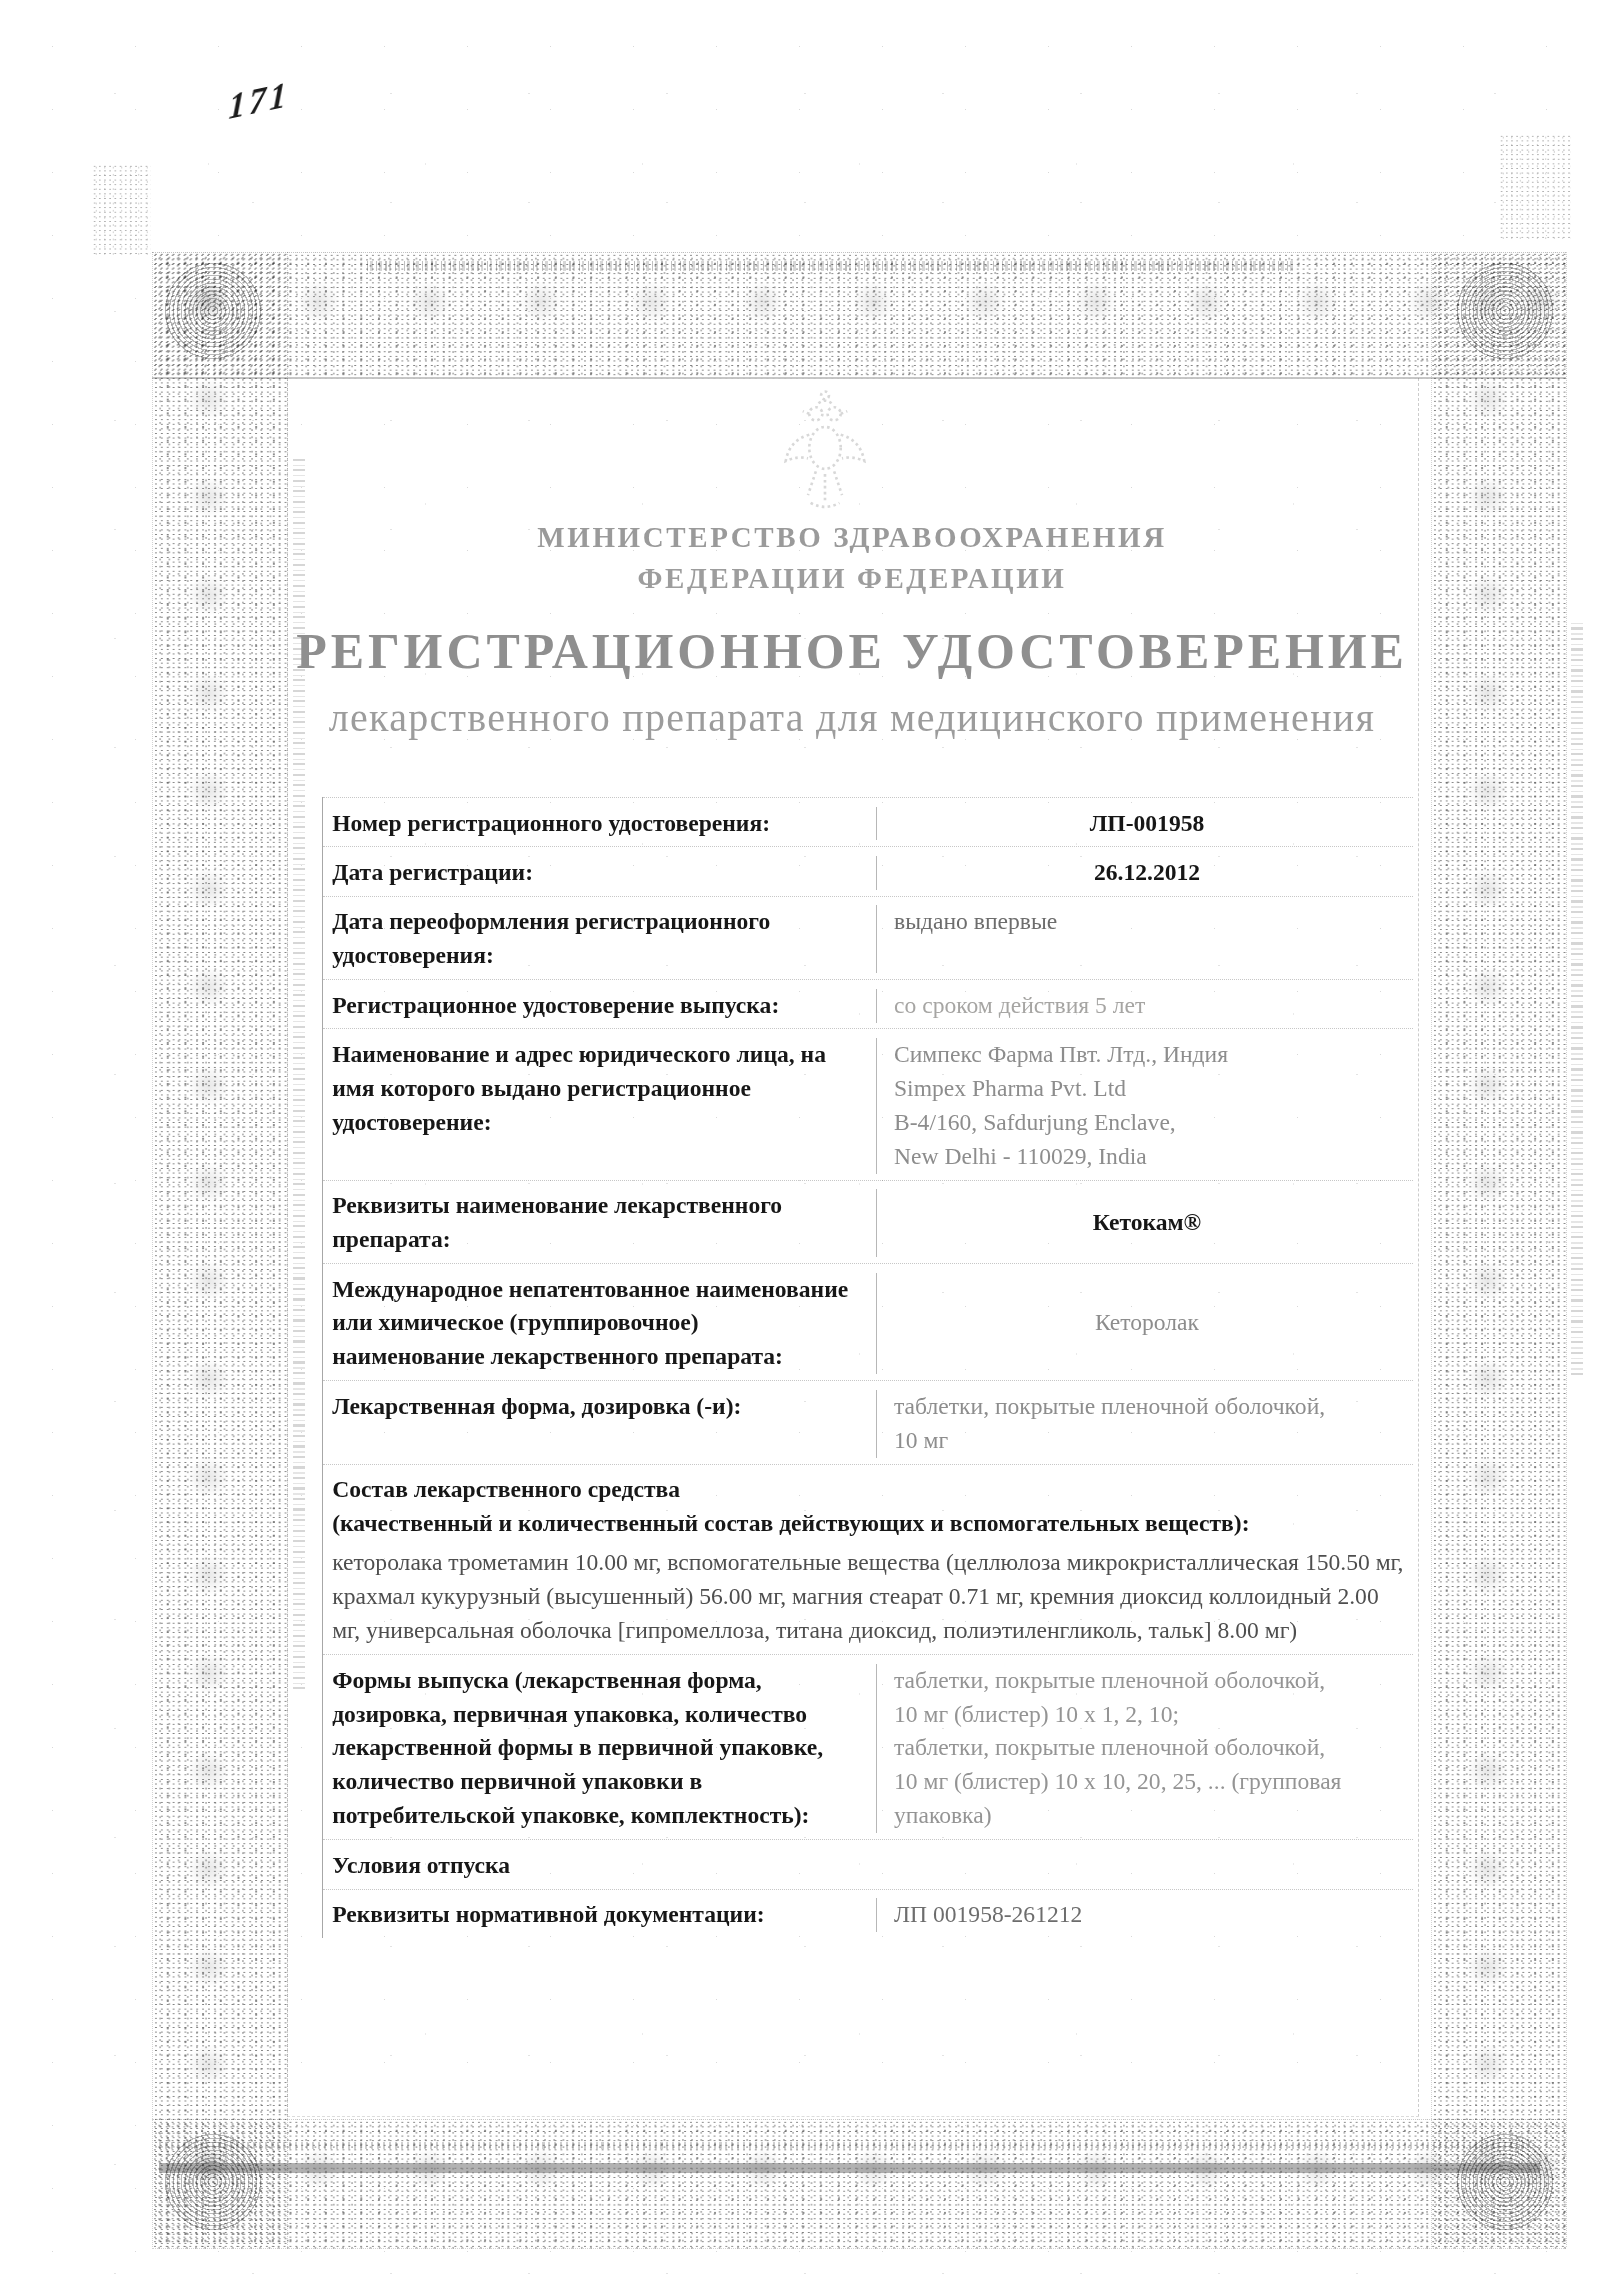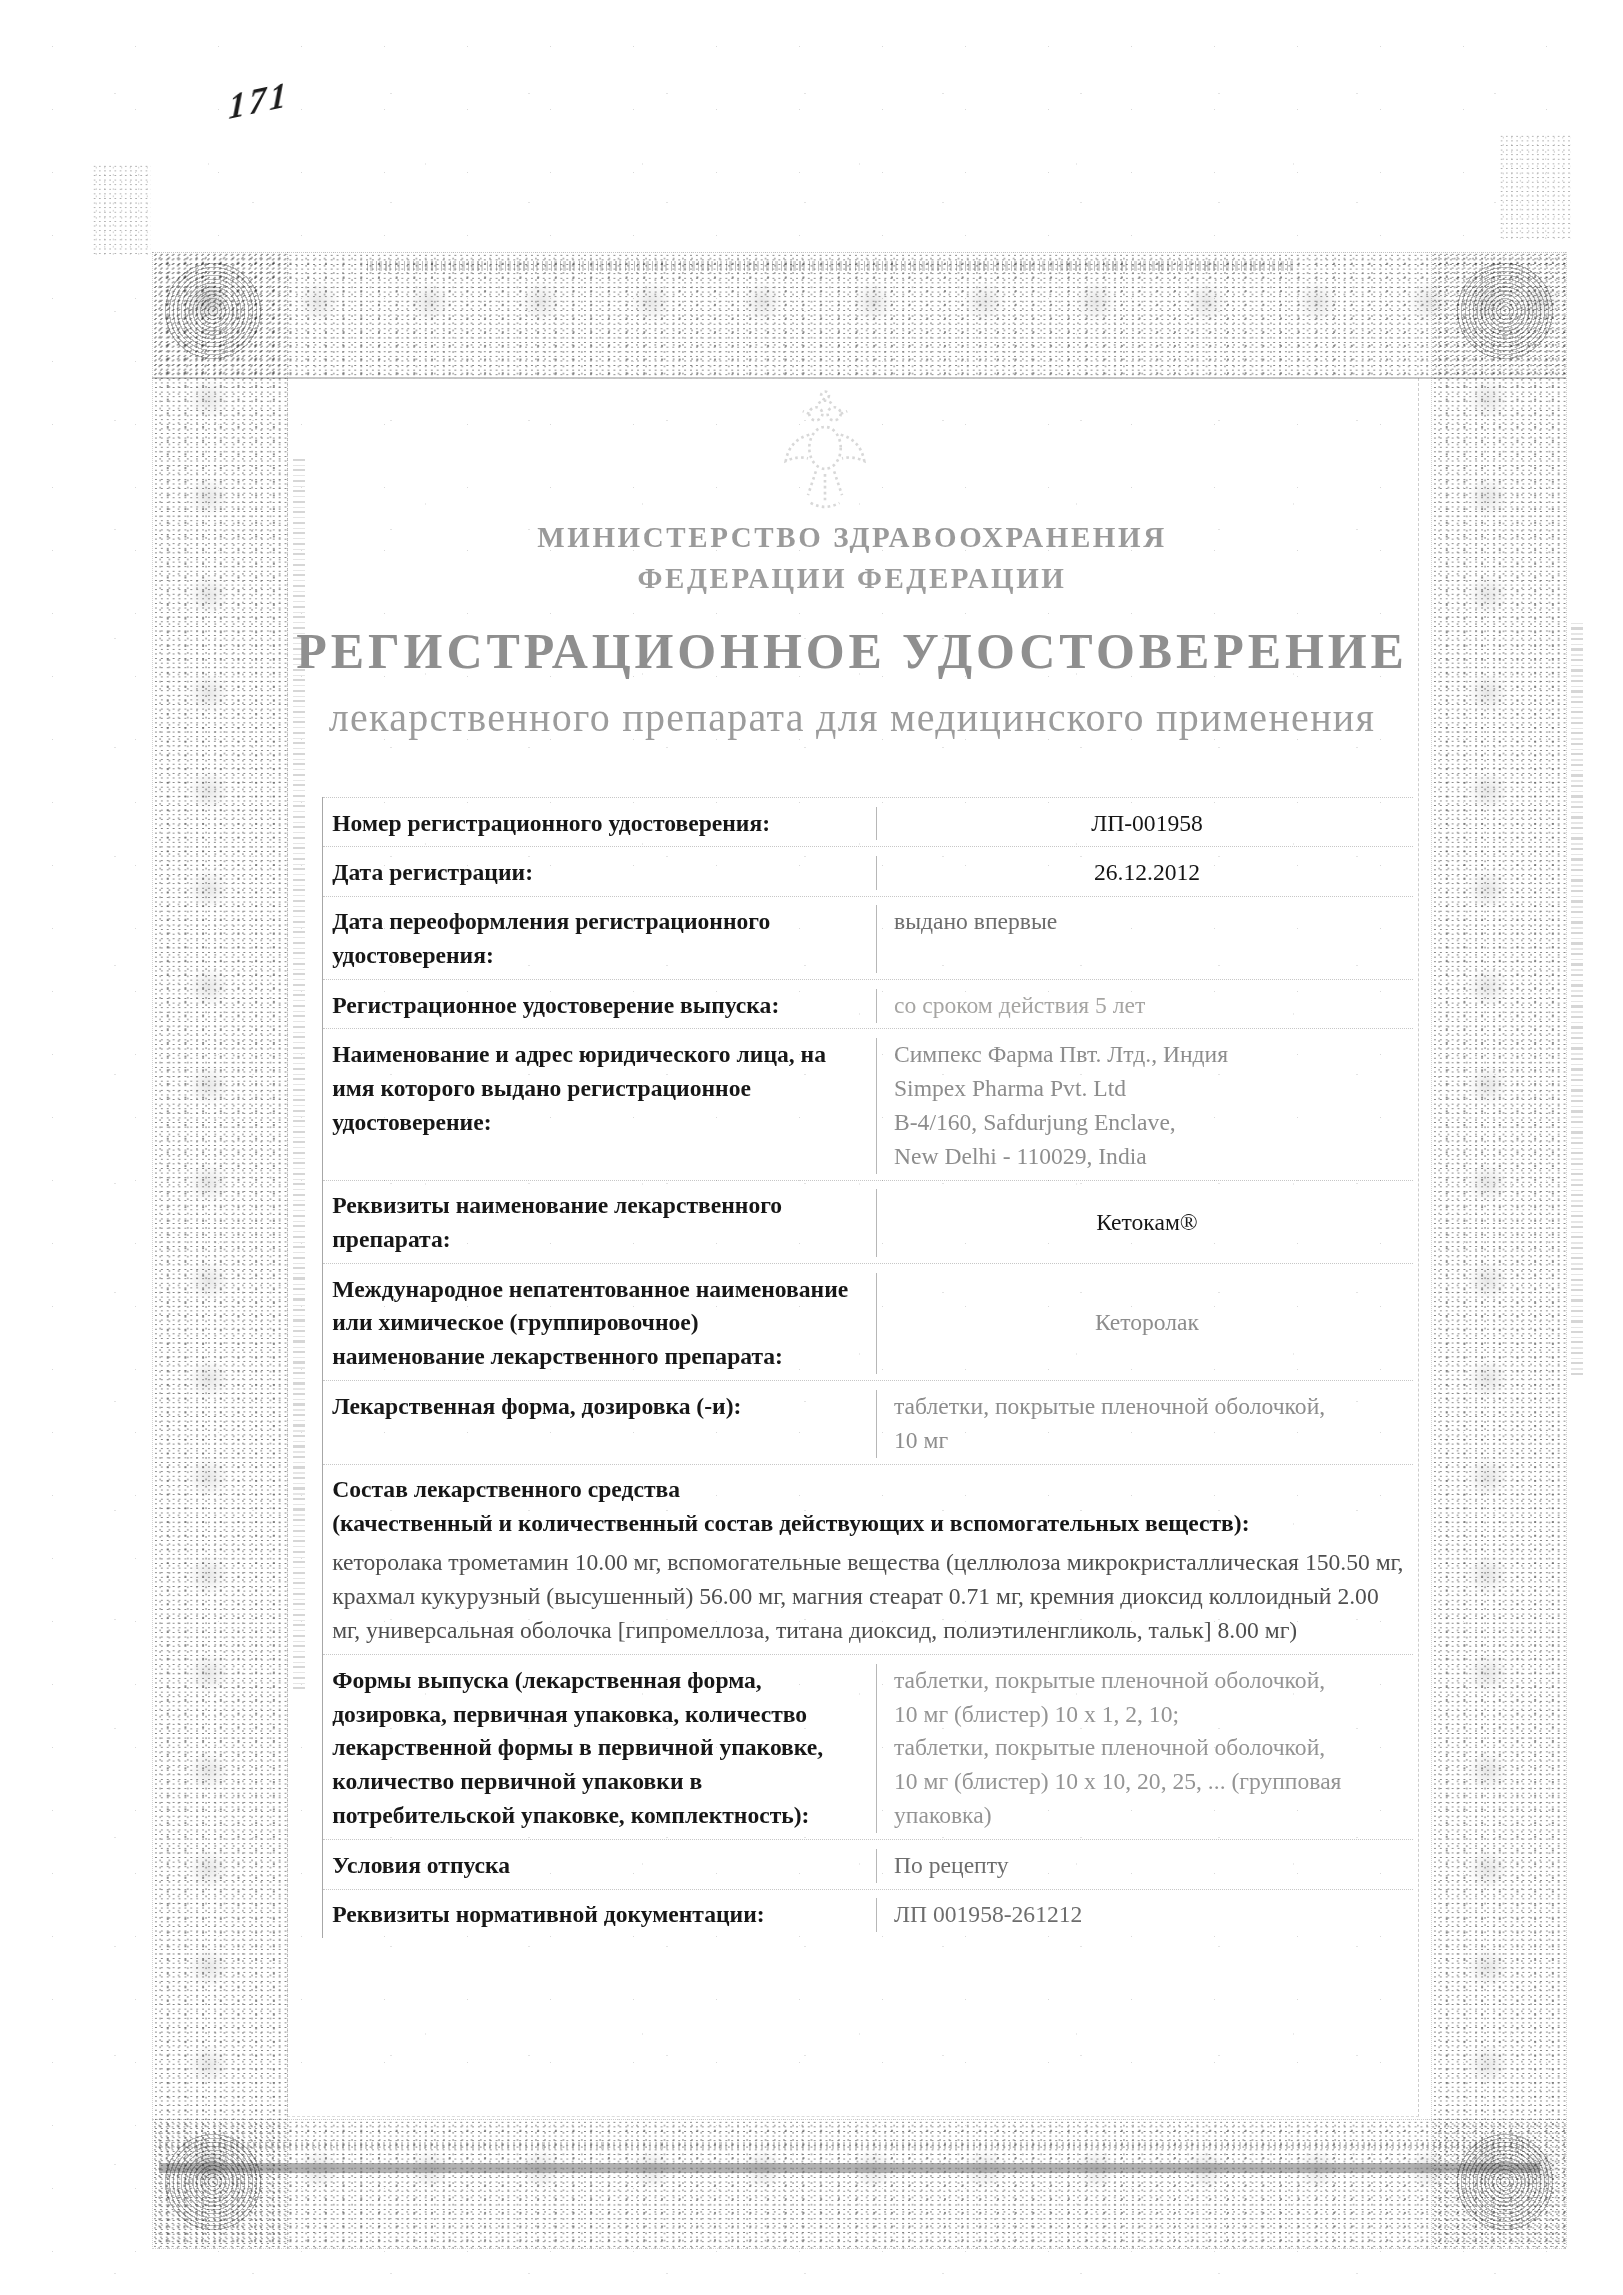--- a/index.html
+++ b/index.html
@@ -92,21 +92,21 @@
   }
   .row { display:flex; padding:8.5px 0 5.9px; border-top:0.7px dotted rgba(115,115,115,.4); }
   .cell-label { width:553px; padding:0 23.6px 0 9.2px; box-sizing:border-box;
                 font-weight:bold; color:#171717; }
   .cell-value { flex:1; padding:0 13px 0 17px; box-sizing:border-box;
                 border-left:0.7px solid rgba(95,95,95,.45); }
   .row.full { display:block; }
   .full-label { font-weight:bold; color:#171717; padding:0 9.2px; }
   .full-para  { padding:5.2px 9.2px 0; color:#4e4e4e; filter:blur(0.2px); }
   .pre { white-space:pre-line; }
-  .vstrong { font-weight:normal; color:#161616; }
+  .vstrong { font-weight:bold; color:#161616; }
   .vcenter { text-align:center; }
   .vvcenter { display:flex; align-items:center; justify-content:center; }
   .vmed   { color:#6d6d6d; }
   .vlight { color:#8d8d8d; filter:blur(0.3px); }
   .vxlight{ color:#949494; filter:blur(0.3px); }
   .vfaint { color:#a6a5a3; filter:blur(0.3px); }
 </style>
 </head>
 <body>
 
@@ -211,21 +211,20 @@
       <div class="cell-label">Формы выпуска (лекарственная форма, дозировка, первичная упаковка, количество лекарственной формы в первичной упаковке, количество первичной упаковки в потребительской упаковке, комплектность):</div>
       <div class="cell-value vxlight pre">таблетки, покрытые пленочной оболочкой,
 10 мг (блистер) 10 х 1, 2, 10;
 таблетки, покрытые пленочной оболочкой,
 10 мг (блистер) 10 х 10, 20, 25, ... (групповая
 упаковка)</div>
     </div>
 
     <div class="row">
       <div class="cell-label">Условия отпуска</div>
-      <div class="cell-value vmed">По рецепту</div>
     </div>
 
     <div class="row">
       <div class="cell-label">Реквизиты нормативной документации:</div>
       <div class="cell-value vmed">ЛП 001958-261212</div>
     </div>
 
   </div>
 </div>
 

